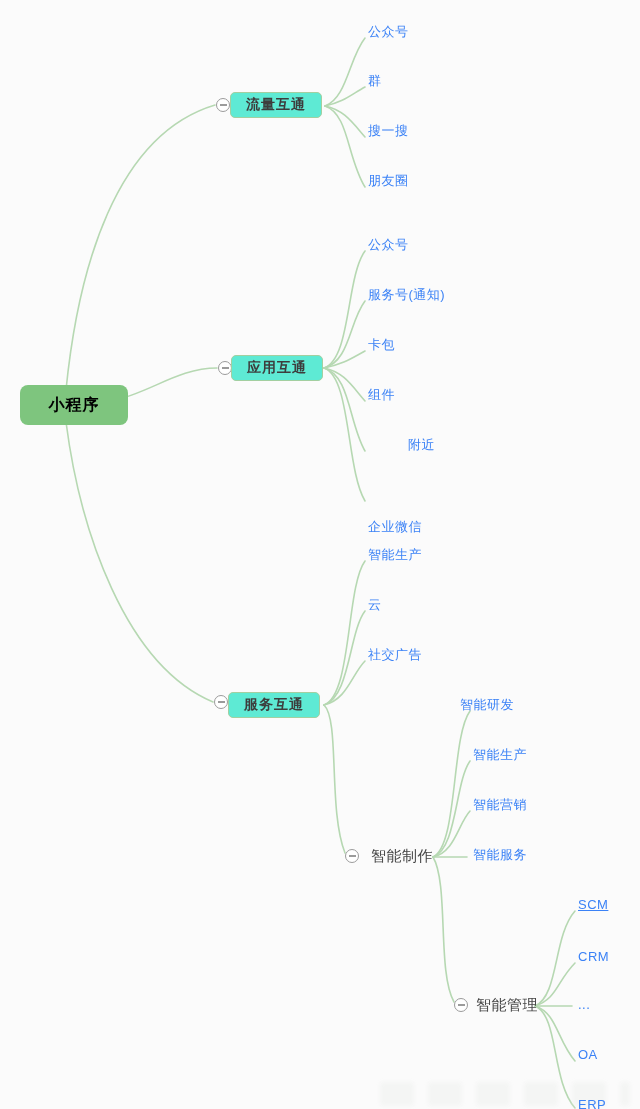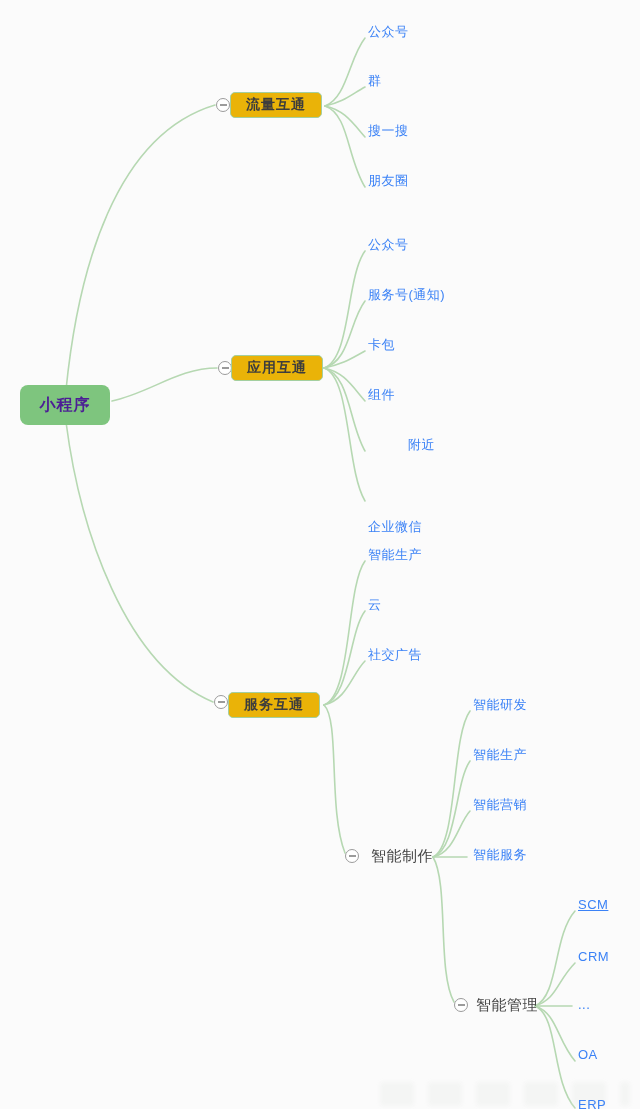--- a/index.html
+++ b/index.html
@@ -21,33 +21,33 @@
     width: 640px; height: 1109px;
   }
   #edges path {
     fill: none;
     stroke: #b6d8b2;
     stroke-width: 1.6;
     stroke-linecap: round;
   }
   .node { position: absolute; white-space: nowrap; cursor: default; }
   .root-box {
-    width: 90px; height: 40px;
+    width: 108px; height: 40px;
     background: #7ec57e;
     border-radius: 8px;
-    color: #4c1d95;
+    color: #000000;
     font-size: 16px;
     font-weight: bold;
     text-align: center;
     line-height: 40px;
     letter-spacing: 1px;
   }
   .branch-box {
     width: 92px; height: 26px;
-    background: #eab308;
+    background: #5eead4;
     border: 1.5px solid #a3cfa0;
     border-radius: 5px;
     box-sizing: border-box;
     color: #3d3d3d;
     font-size: 14px;
     font-weight: 600;
     text-align: center;
     line-height: 23px;
     letter-spacing: 1px;
   }
@@ -157,21 +157,21 @@
   <div class="node leaf" style="left:368px; top:337px;">卡包</div>
   <div class="node leaf" style="left:368px; top:387px;">组件</div>
   <div class="node leaf" style="left:368px; top:437px;margin-left:40px;">附近</div>
   <div class="node leaf" style="left:368px; top:487px;margin-top:32px;">企业微信</div>
 
   <div class="node leaf" style="left:368px; top:547px;">智能生产</div>
   <div class="node leaf" style="left:368px; top:597px;">云</div>
   <div class="node leaf" style="left:368px; top:647px;">社交广告</div>
 
   <div class="node sub-label" style="left:371px; top:848px;">智能制作</div>
-  <div class="node leaf" style="left:473px; top:697px;">智能研发</div>
+  <div class="node leaf" style="left:460px; top:697px;">智能研发</div>
   <div class="node leaf" style="left:473px; top:747px;">智能生产</div>
   <div class="node leaf" style="left:473px; top:797px;">智能营销</div>
   <div class="node leaf" style="left:473px; top:847px;">智能服务</div>
 
   <div class="node sub-label" style="left:476px; top:997px;">智能管理</div>
   <div class="node leaf" style="left:578px; top:897px;text-decoration:underline;">SCM</div>
   <div class="node leaf" style="left:578px; top:949px;">CRM</div>
   <div class="node leaf" style="left:578px; top:997px;">...</div>
   <div class="node leaf" style="left:578px; top:1047px;">OA</div>
   <div class="node leaf" style="left:578px; top:1097px;">ERP</div>

